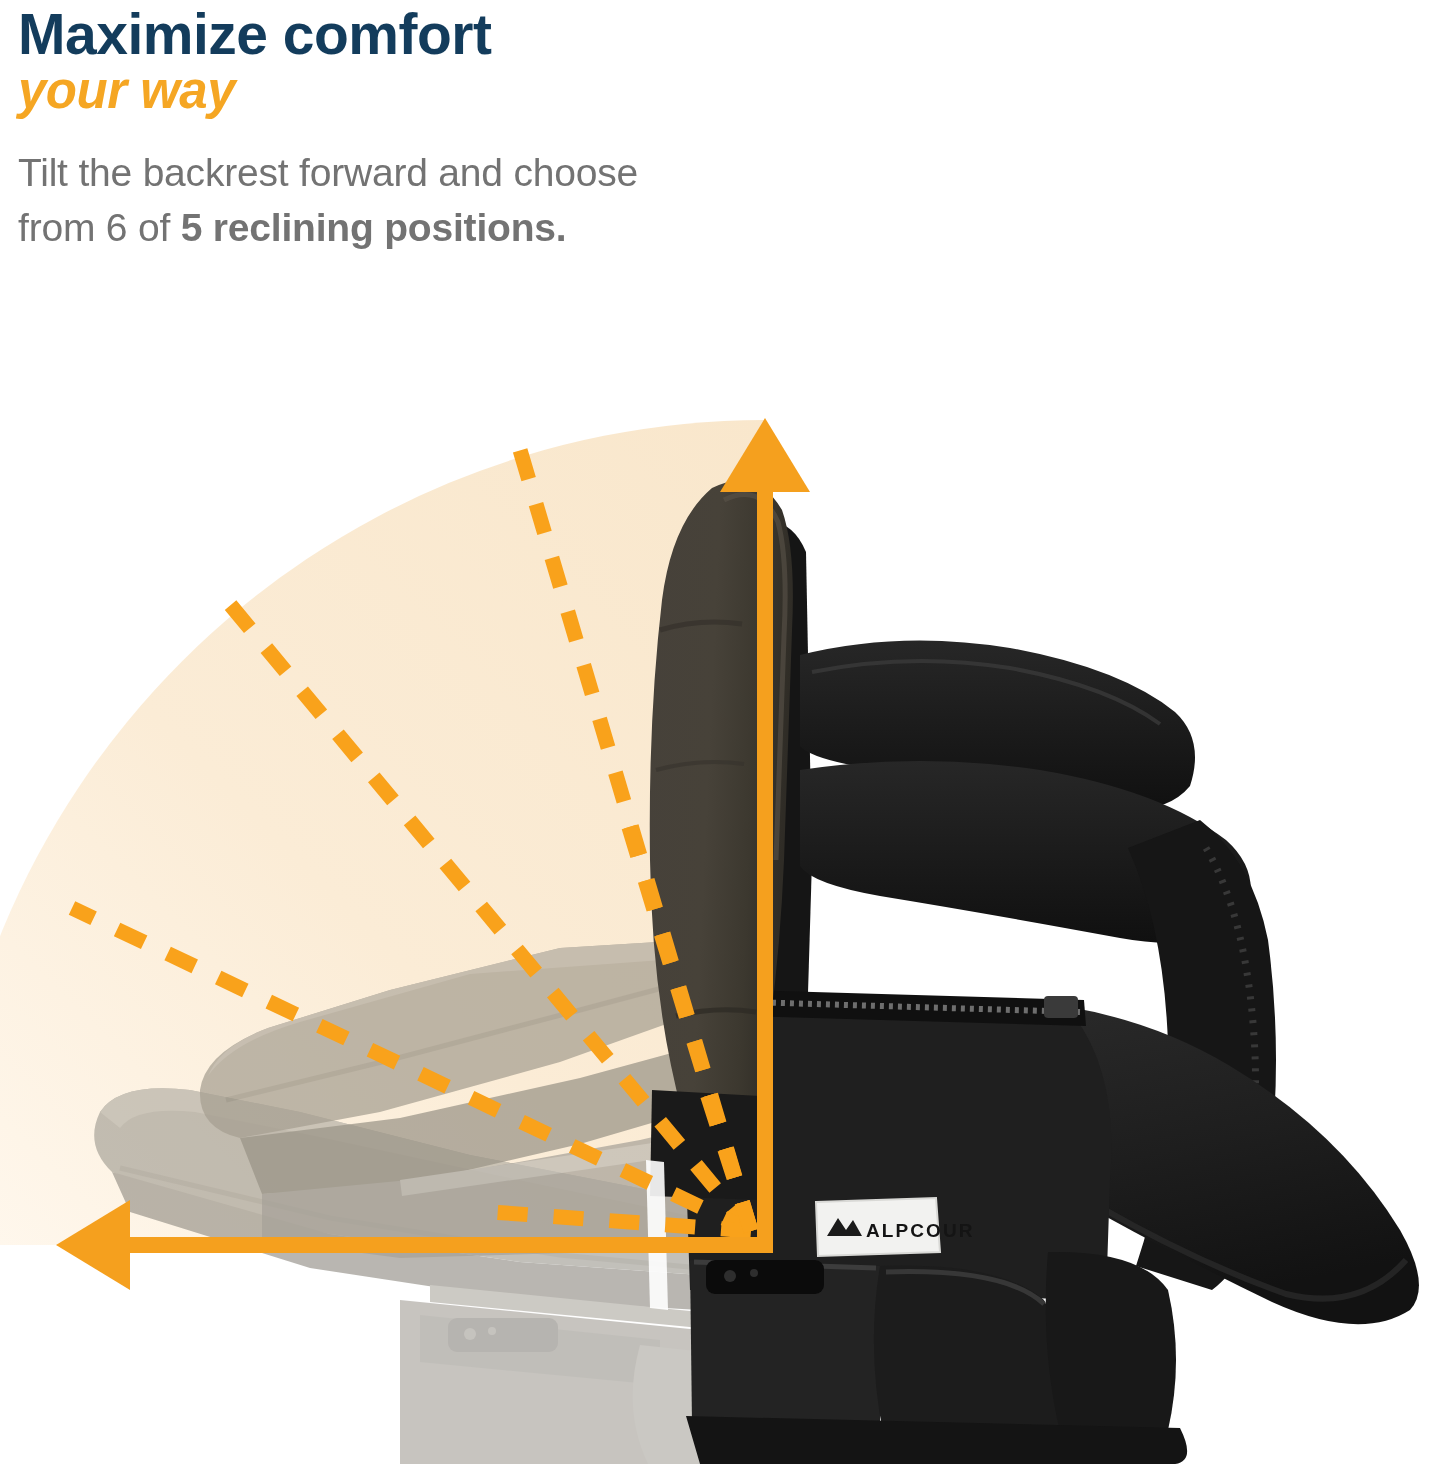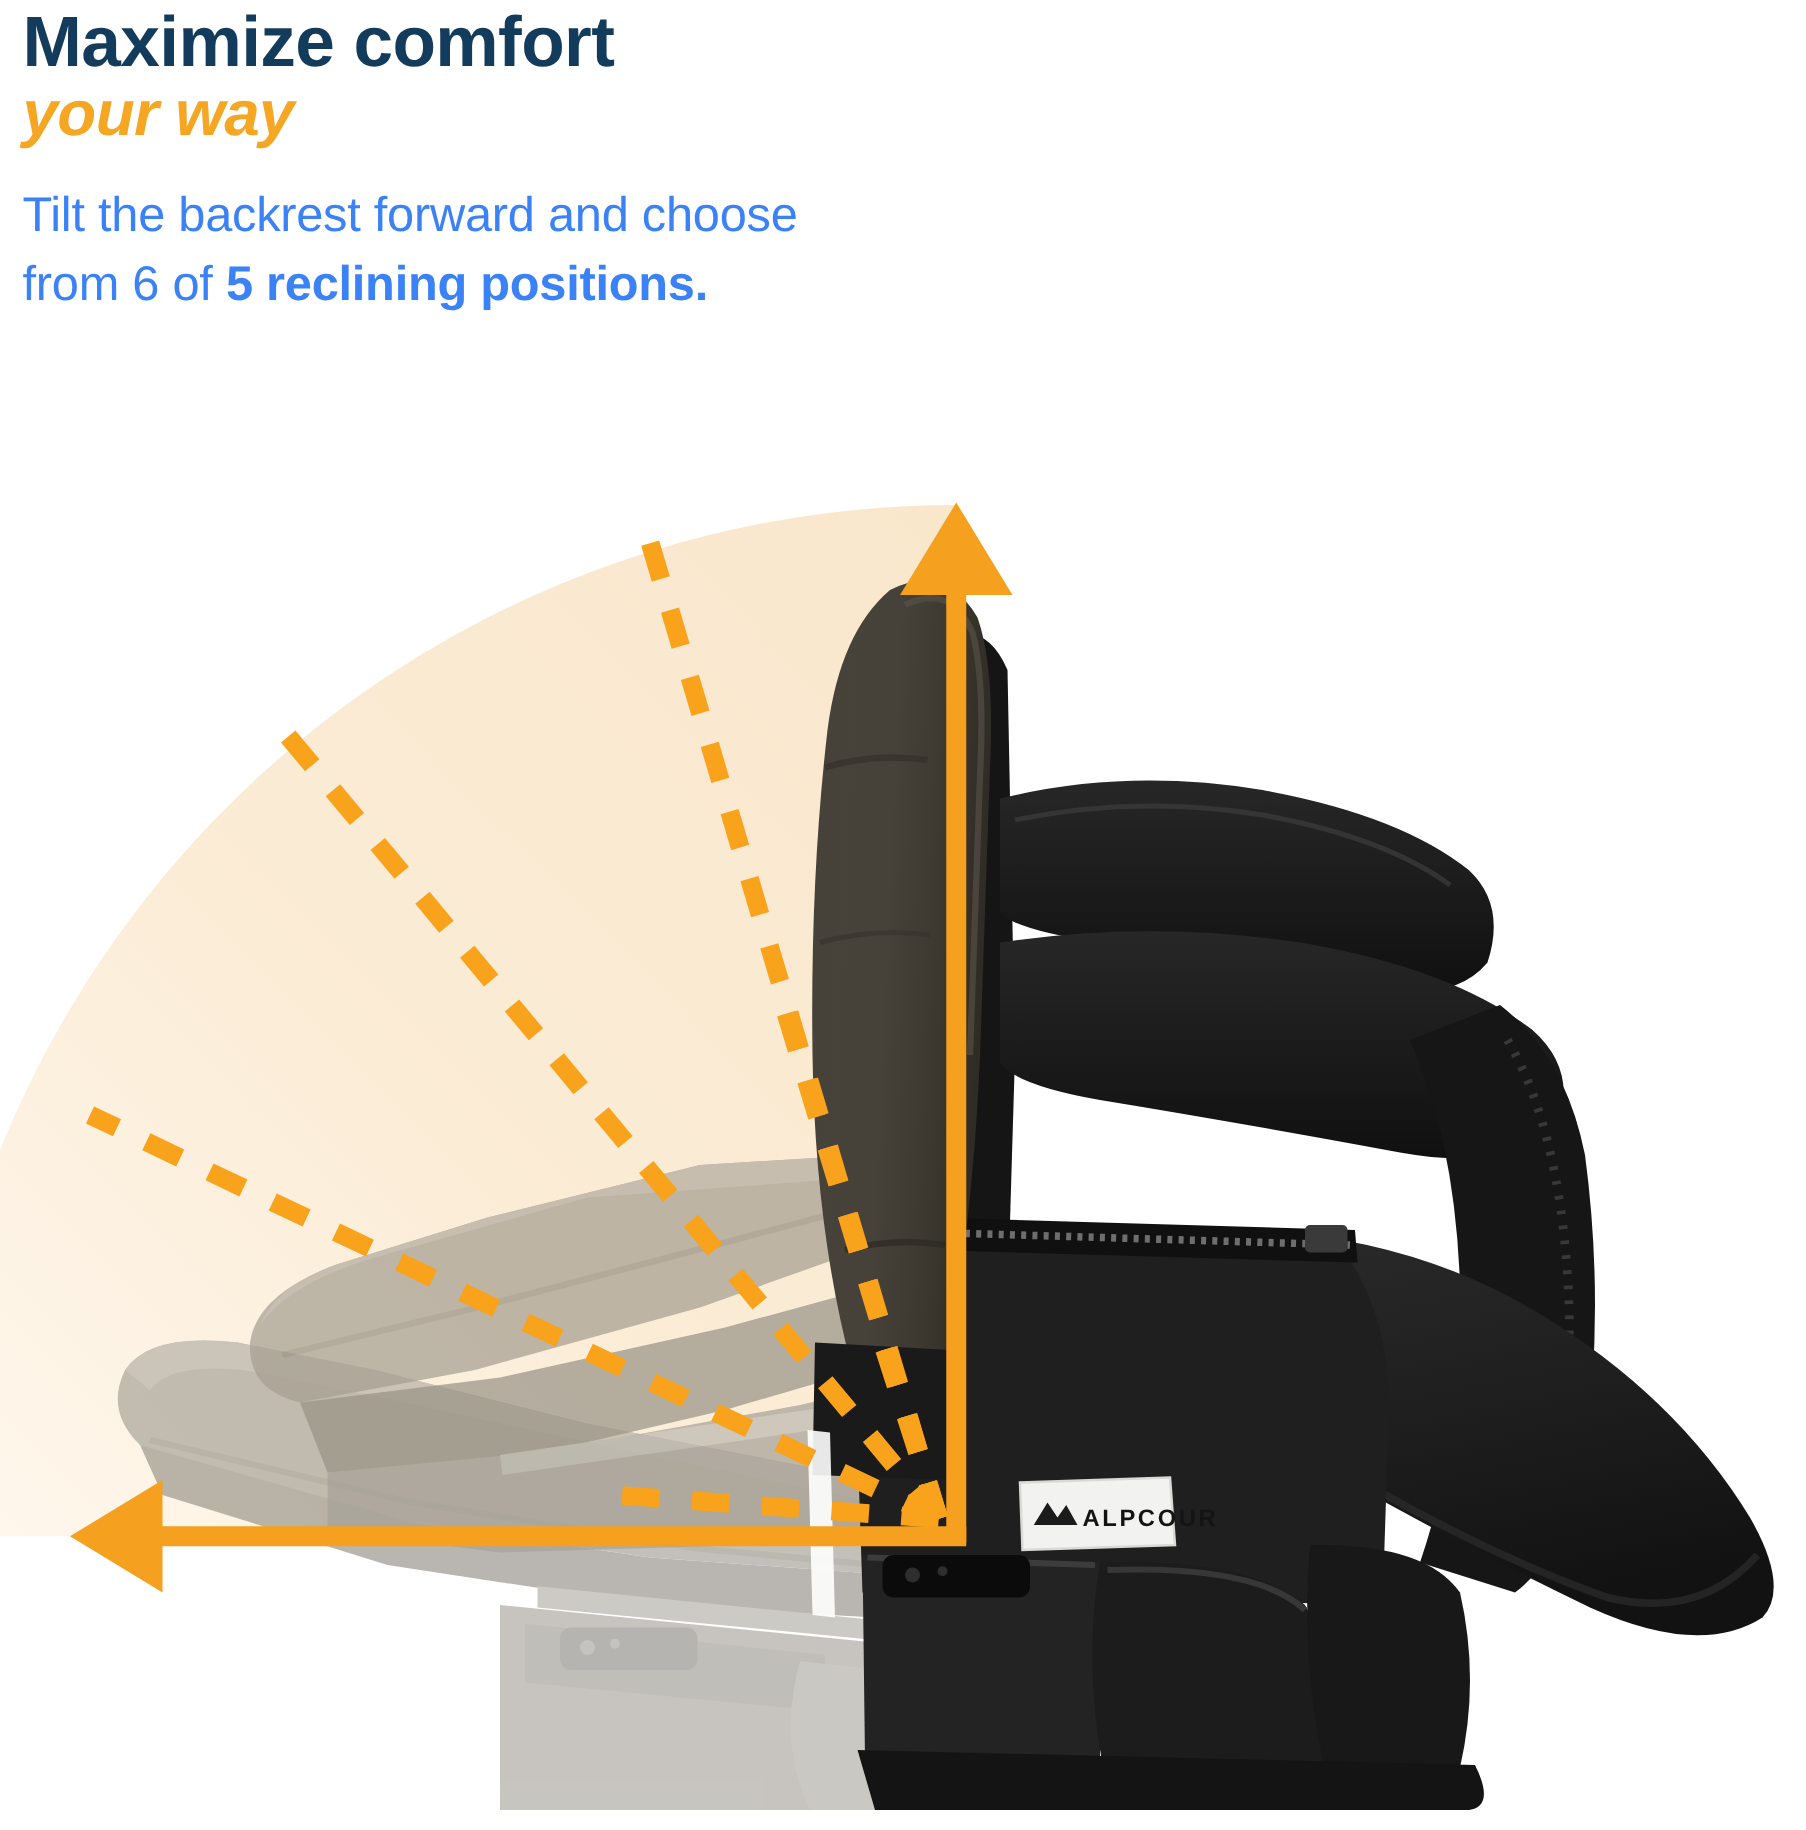--- a/index.html
+++ b/index.html
@@ -15,26 +15,26 @@
   .hl1 {
     font-size:57px; font-weight:bold; line-height:1.08;
     color:#133C5C; letter-spacing:-0.5px; white-space:nowrap;
   }
   .hl2 {
     font-size:51px; font-weight:bold; font-style:italic; line-height:1.12;
     color:#F5A623; letter-spacing:-0.5px; margin-top:-4px;
   }
   .sub {
     margin-top:26px; font-size:39px; line-height:1.42;
-    color:#3b82f6; letter-spacing:-0.2px;
+    color:#737373; letter-spacing:-0.2px;
   }
   .sub b { font-weight:bold; }
 
   
-  .stage { position:absolute; left:0; top:284px; width:1445px; height:1164px; }
+  .stage { position:absolute; left:0; top:300px; width:1445px; height:1164px; }
   .stage svg { position:absolute; left:0; top:0; }
 
   .layer { position:absolute; left:0; top:0; width:1445px; height:1164px; }
   .lay-arc    { z-index:1; }
   .lay-ghost2 { z-index:2; }
   .lay-ghost1 { z-index:3; }
   .lay-chair  { z-index:4; }
   .lay-arrows { z-index:5; }
   .lay-tag    { z-index:6; }
 </style>

